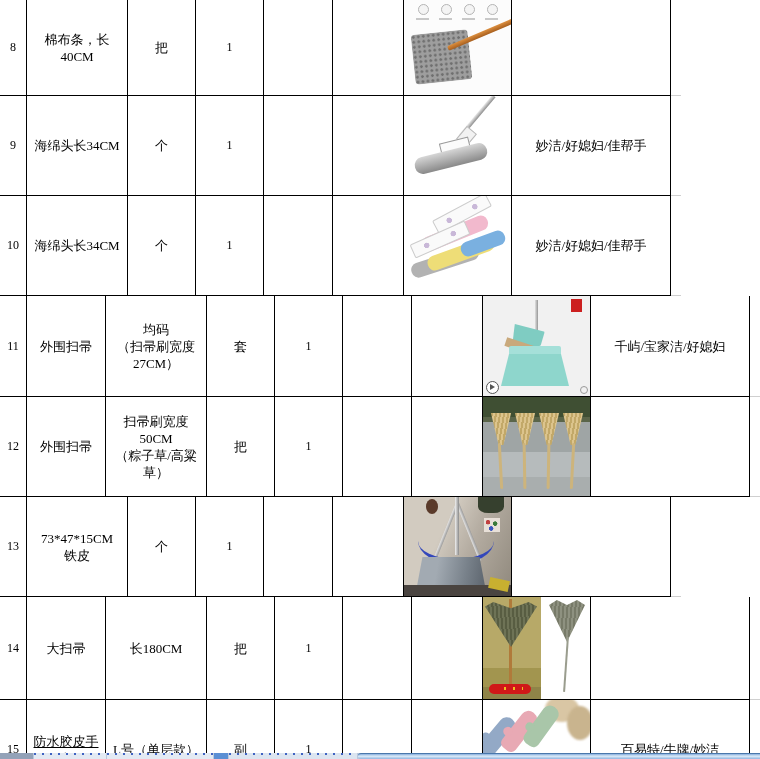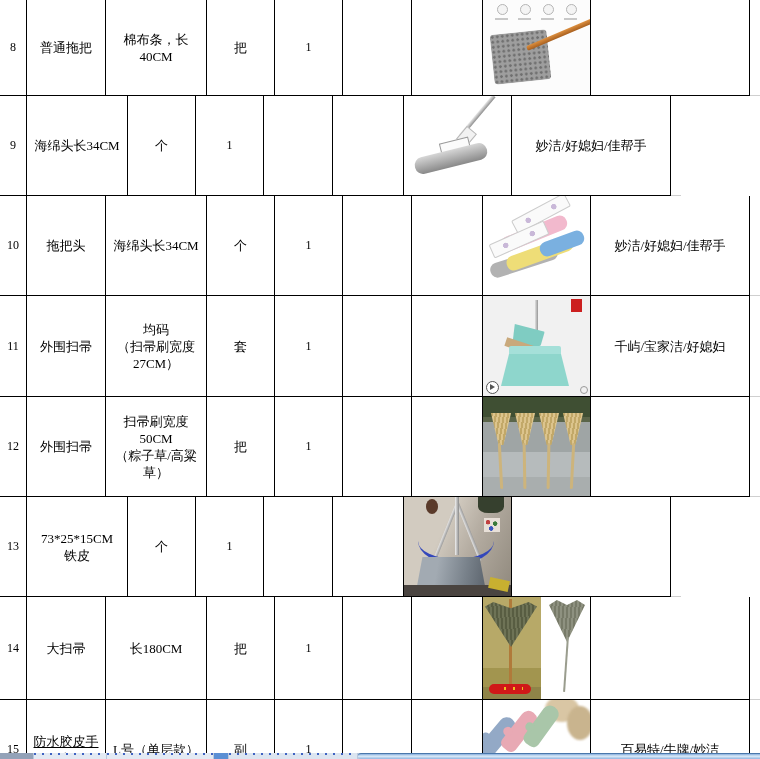--- a/index.html
+++ b/index.html
@@ -148,21 +148,20 @@
      border-top:1px solid #4a78ac;box-sizing:border-box;
      background:linear-gradient(#86aedd,#dcebf8 45%,#8fb4e0);}
 </style>
 </head>
 <body>
 
 <div id="screen">
 
   <div class="row h96">
     <div class="c w-num">8</div>
-    <div class="c w-name">普通拖把</div>
     <div class="c w-spec">棉布条，长
 40CM</div>
     <div class="c w-unit">把</div>
     <div class="c w-qty">1</div>
     <div class="c w-e1"></div>
     <div class="c w-e2"></div>
     <div class="c w-img">
       <div class="img img8">
         <div class="ic-circle" style="left:14px"></div>
         <div class="ic-circle" style="left:37px"></div>
@@ -194,21 +193,20 @@
         <div class="bracket9"></div>
         <div class="head9"></div>
       </div>
     </div>
     <div class="c w-brand">妙洁/好媳妇/佳帮手</div>
     <div class="c w-sliver"></div>
   </div>
 
   <div class="row h100">
     <div class="c w-num">10</div>
-    <div class="c w-name">拖把头</div>
     <div class="c w-spec">海绵头长34CM</div>
     <div class="c w-unit">个</div>
     <div class="c w-qty">1</div>
     <div class="c w-e1"></div>
     <div class="c w-e2"></div>
     <div class="c w-img">
       <div class="img img10">
         <div class="bar10 bar-gray"></div>
         <div class="bar10 bar-yellow"></div>
         <div class="bar10 bar-blue"></div>
@@ -269,21 +267,21 @@
         <div class="hdl12" style="left:64px;transform:rotate(1deg)"></div>
         <div class="hdl12" style="left:88px;transform:rotate(3deg)"></div>
       </div>
     </div>
     <div class="c w-brand"></div>
     <div class="c w-sliver"></div>
   </div>
 
   <div class="row h100">
     <div class="c w-num">13</div>
-    <div class="c w-spec">73*25*15CM
+    <div class="c w-spec">73*47*15CM
 铁皮</div>
     <div class="c w-unit">个</div>
     <div class="c w-qty">1</div>
     <div class="c w-e1"></div>
     <div class="c w-e2"></div>
     <div class="c w-img">
       <div class="img img13">
         <div class="blob13a"></div>
         <div class="blob13b"></div>
         <div class="sticker13"></div>

